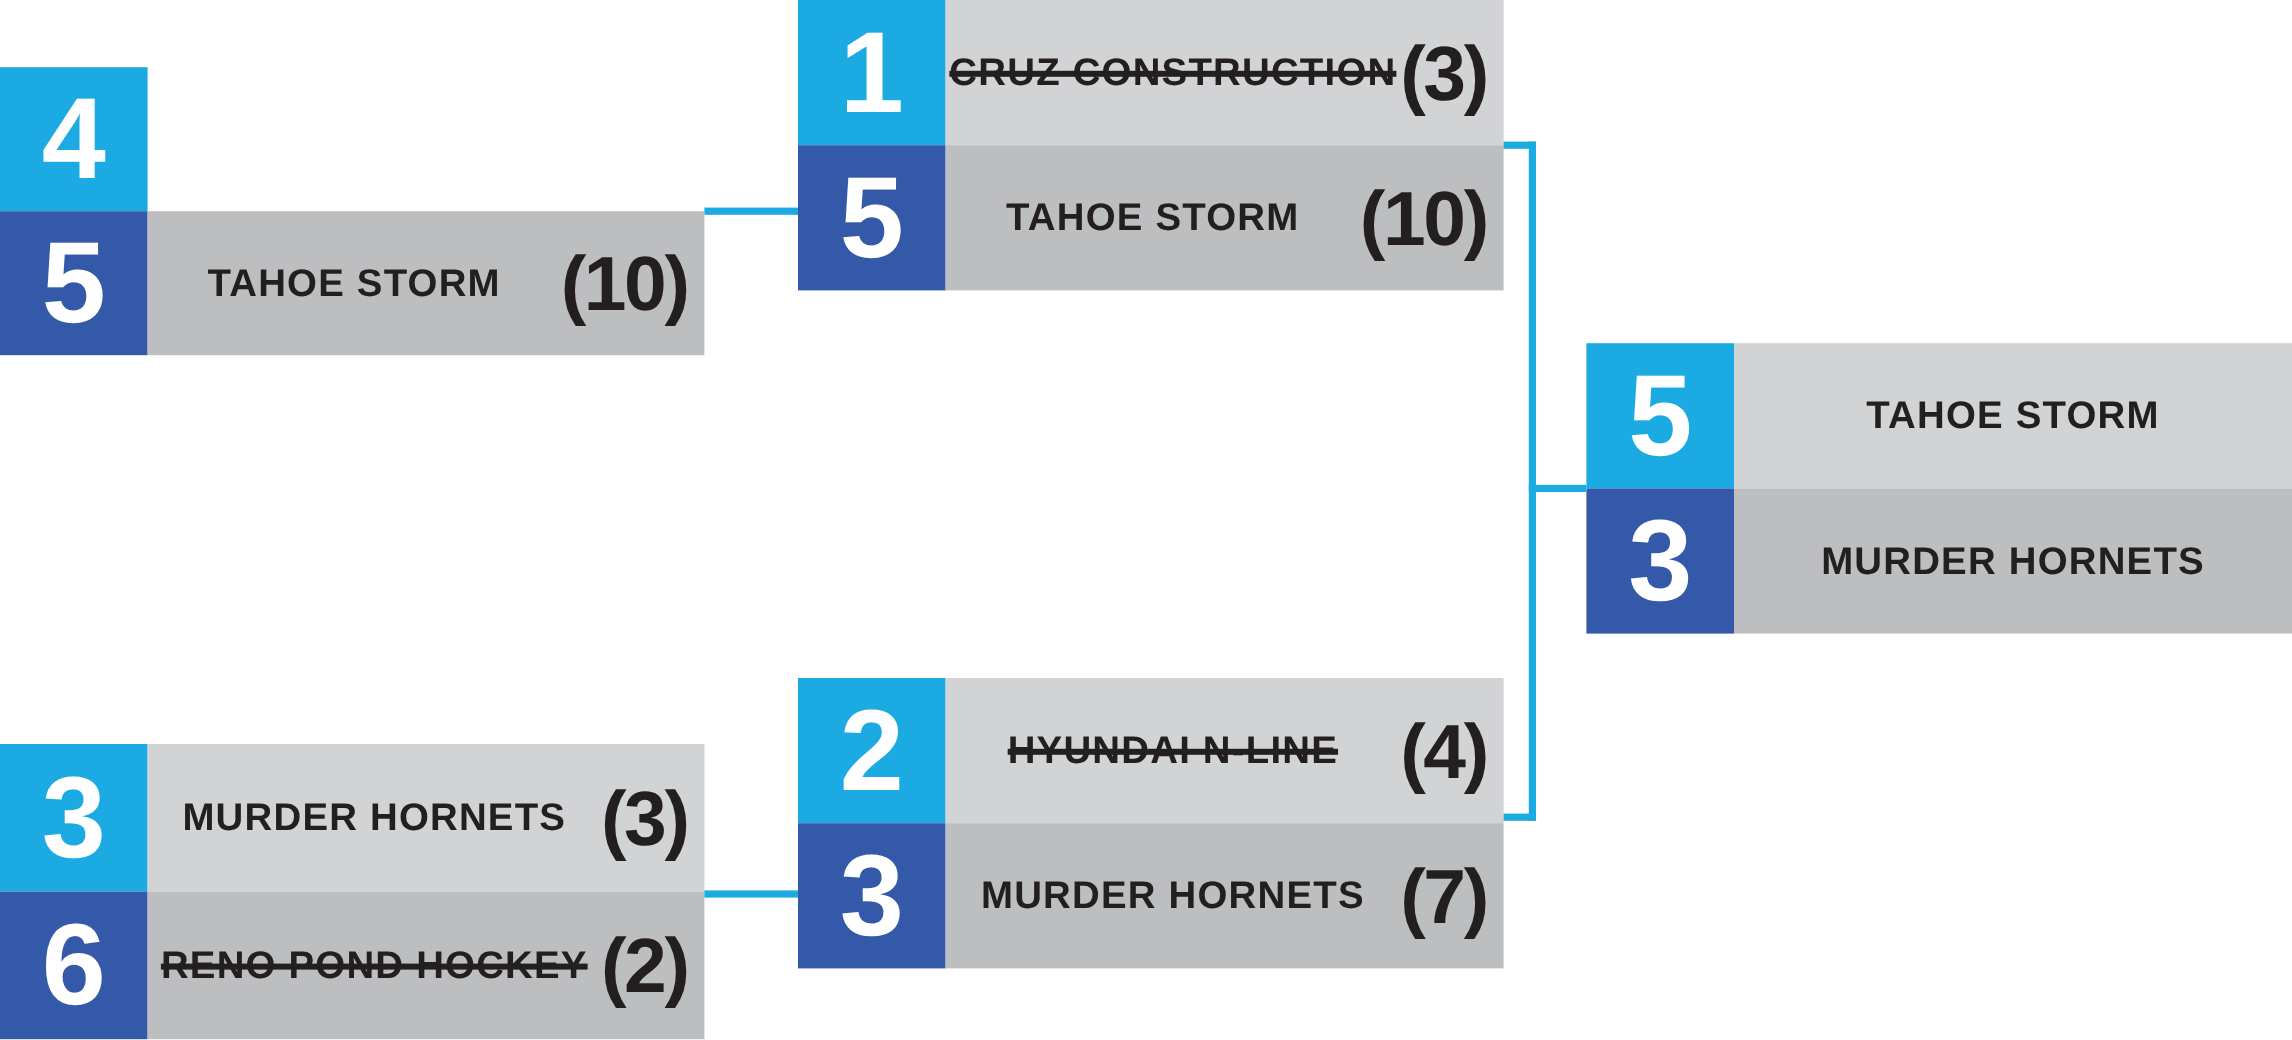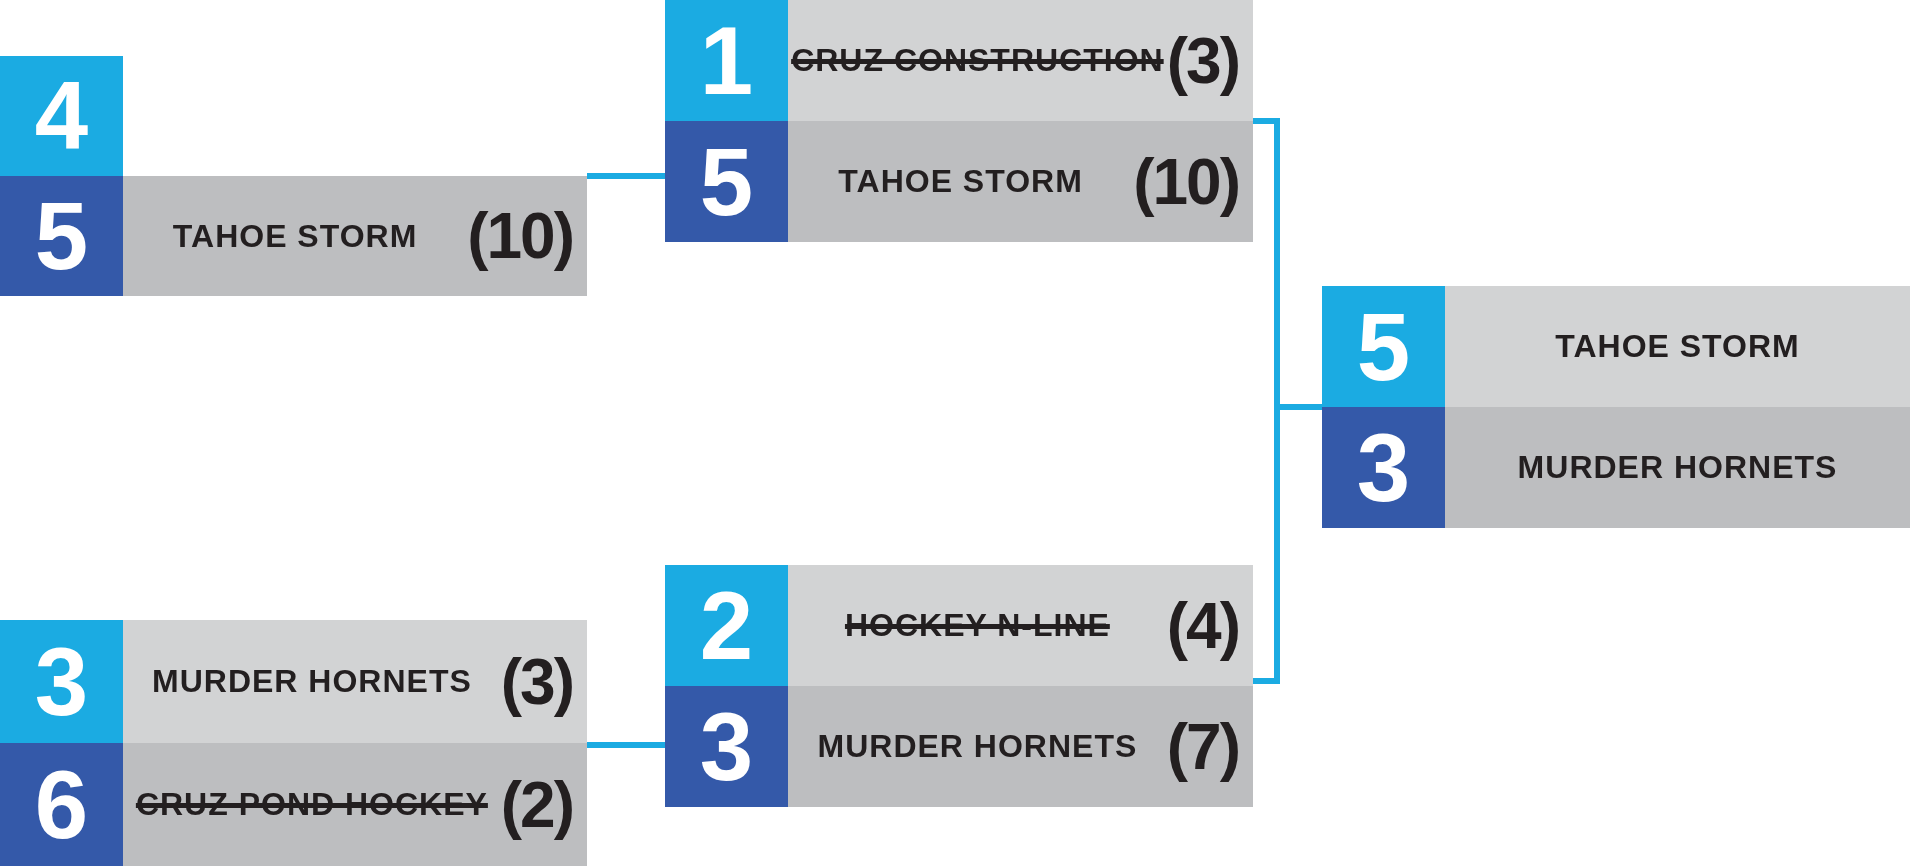--- a/index.html
+++ b/index.html
@@ -112,21 +112,21 @@
     <div class="team-row top">
       <div class="seed">3</div>
       <div class="namearea">
         <span class="team-name">MURDER HORNETS</span>
         <span class="team-score">(3)</span>
       </div>
     </div>
     <div class="team-row bottom">
       <div class="seed">6</div>
       <div class="namearea">
-        <span class="team-name eliminated">CRUZ POND HOCKEY</span>
+        <span class="team-name eliminated">RENO POND HOCKEY</span>
         <span class="team-score">(2)</span>
       </div>
     </div>
   </div>
 
   <div class="match" id="match-round2-top">
     <div class="team-row top">
       <div class="seed">1</div>
       <div class="namearea">
         <span class="team-name eliminated">CRUZ CONSTRUCTION</span>
@@ -139,21 +139,21 @@
         <span class="team-name">TAHOE STORM</span>
         <span class="team-score">(10)</span>
       </div>
     </div>
   </div>
 
   <div class="match" id="match-round2-bottom">
     <div class="team-row top">
       <div class="seed">2</div>
       <div class="namearea">
-        <span class="team-name eliminated">HOCKEY N-LINE</span>
+        <span class="team-name eliminated">HYUNDAI N-LINE</span>
         <span class="team-score">(4)</span>
       </div>
     </div>
     <div class="team-row bottom">
       <div class="seed">3</div>
       <div class="namearea">
         <span class="team-name">MURDER HORNETS</span>
         <span class="team-score">(7)</span>
       </div>
     </div>

